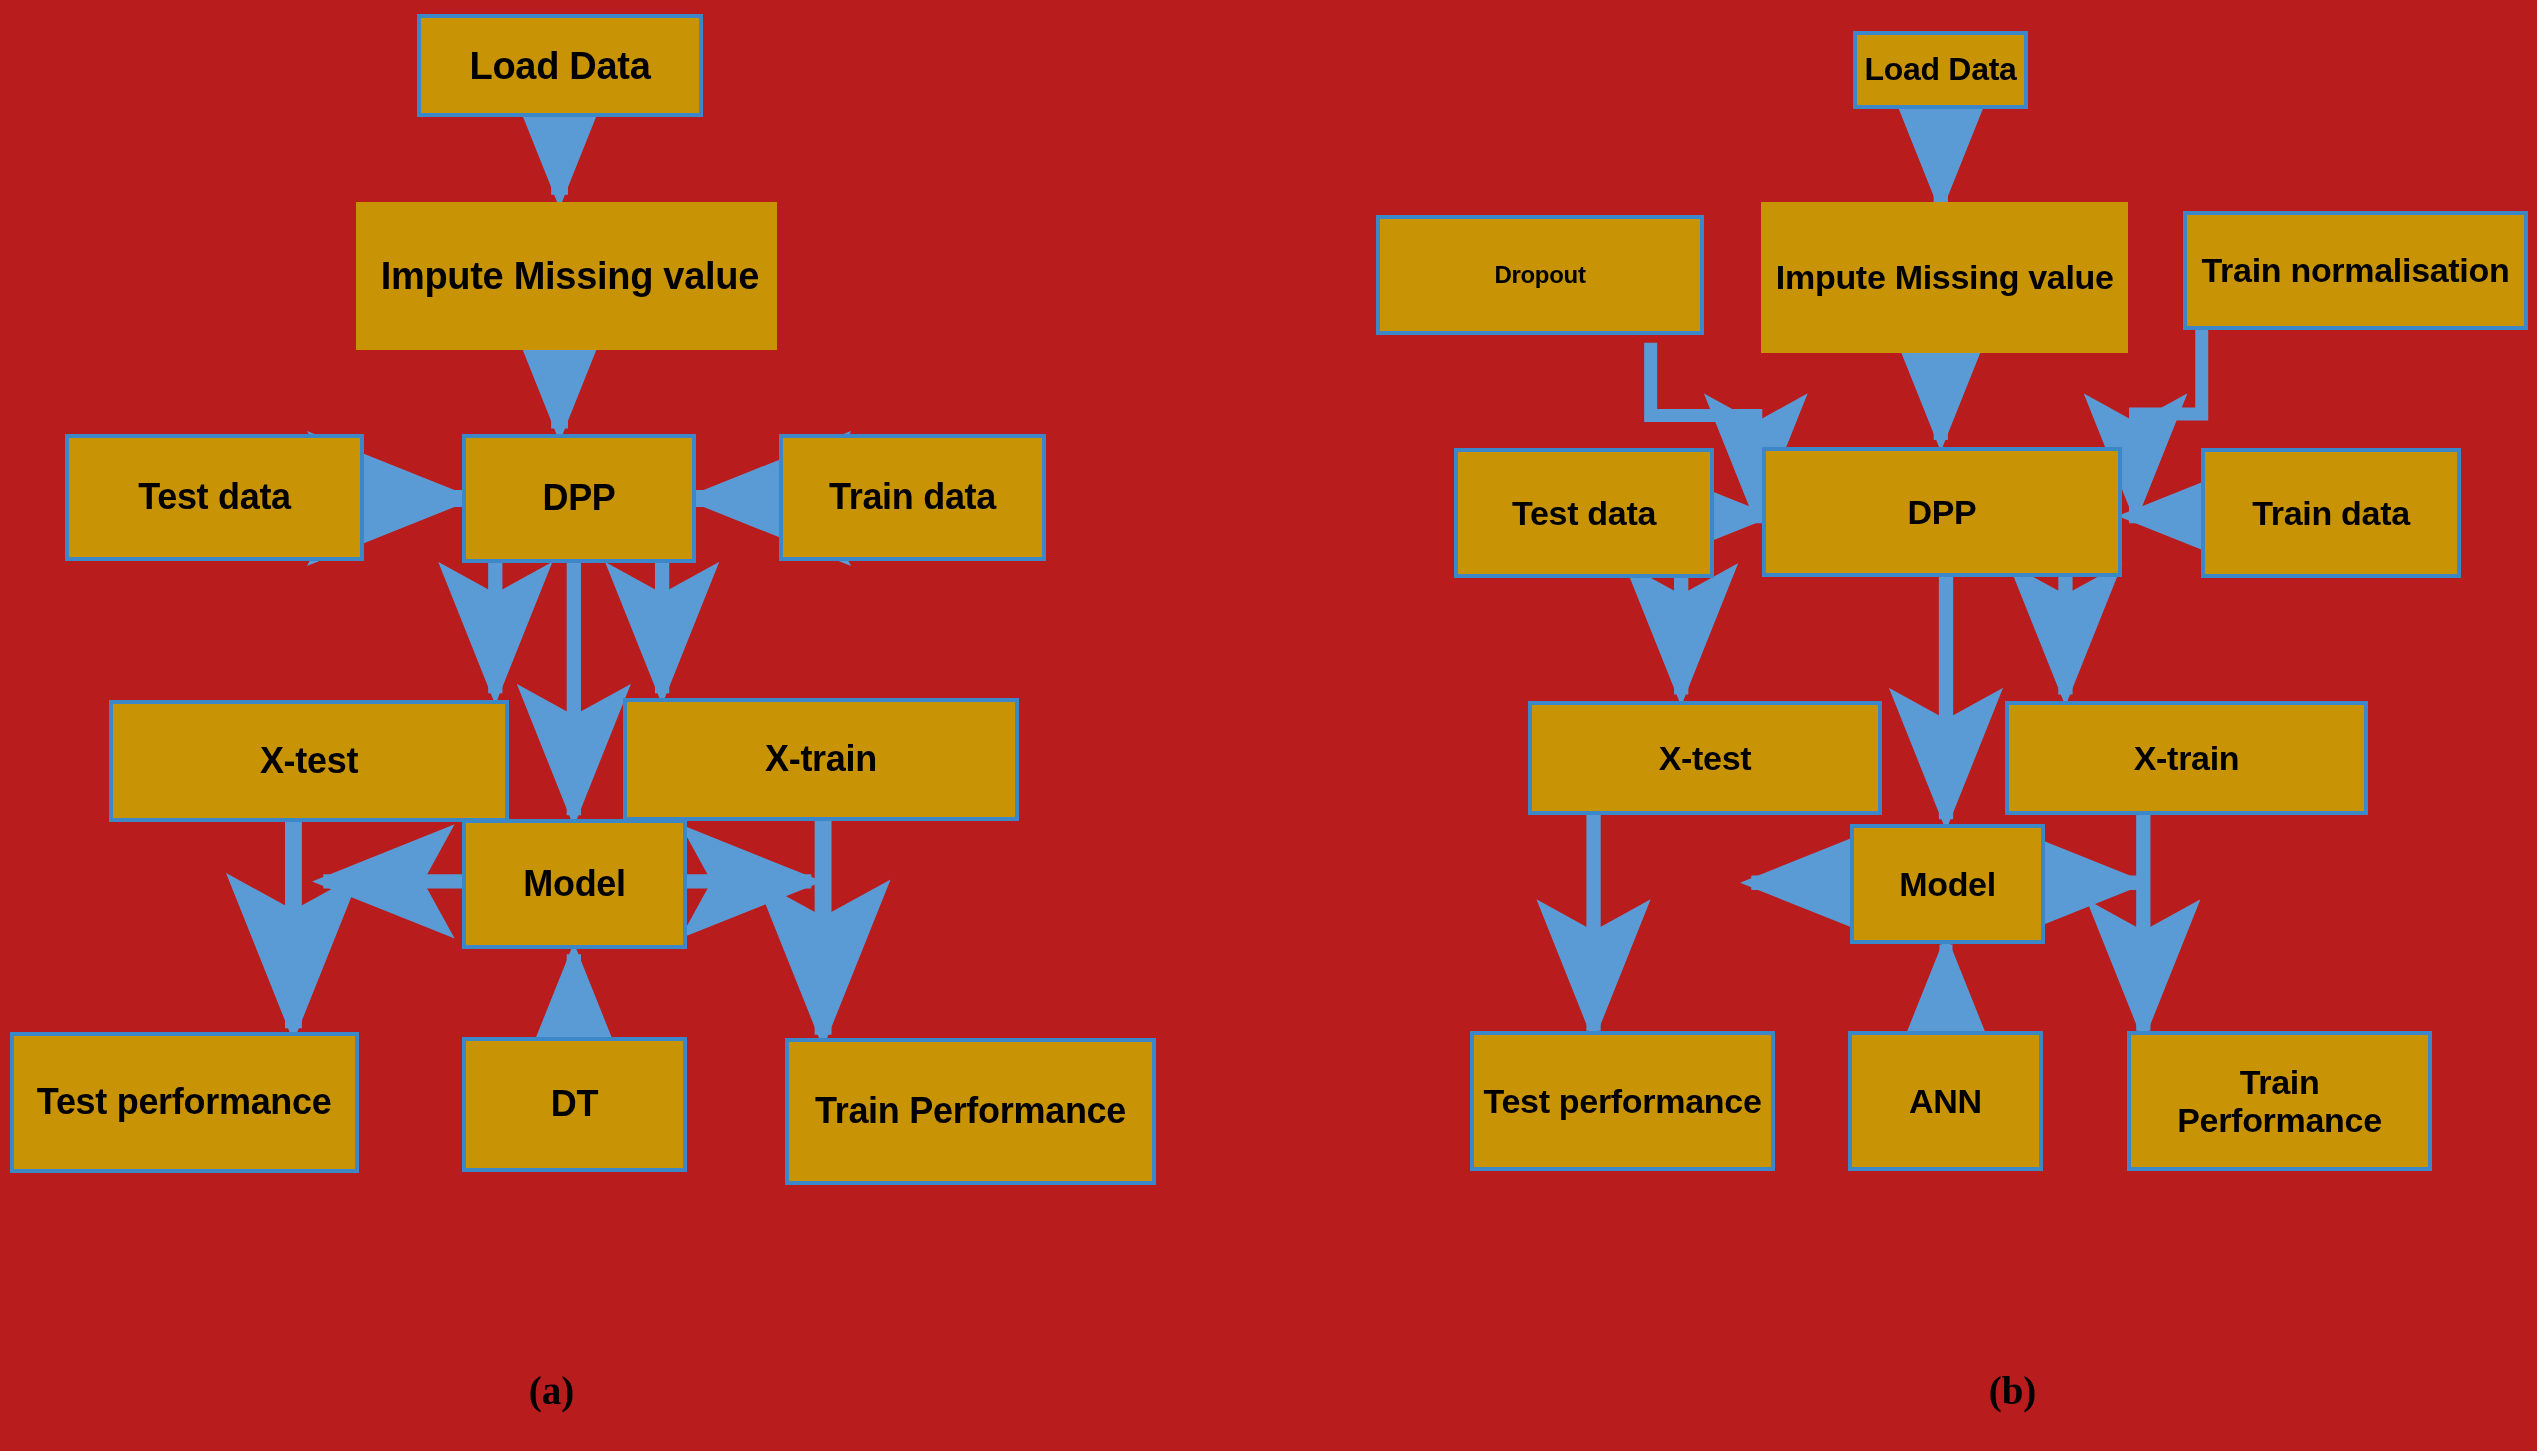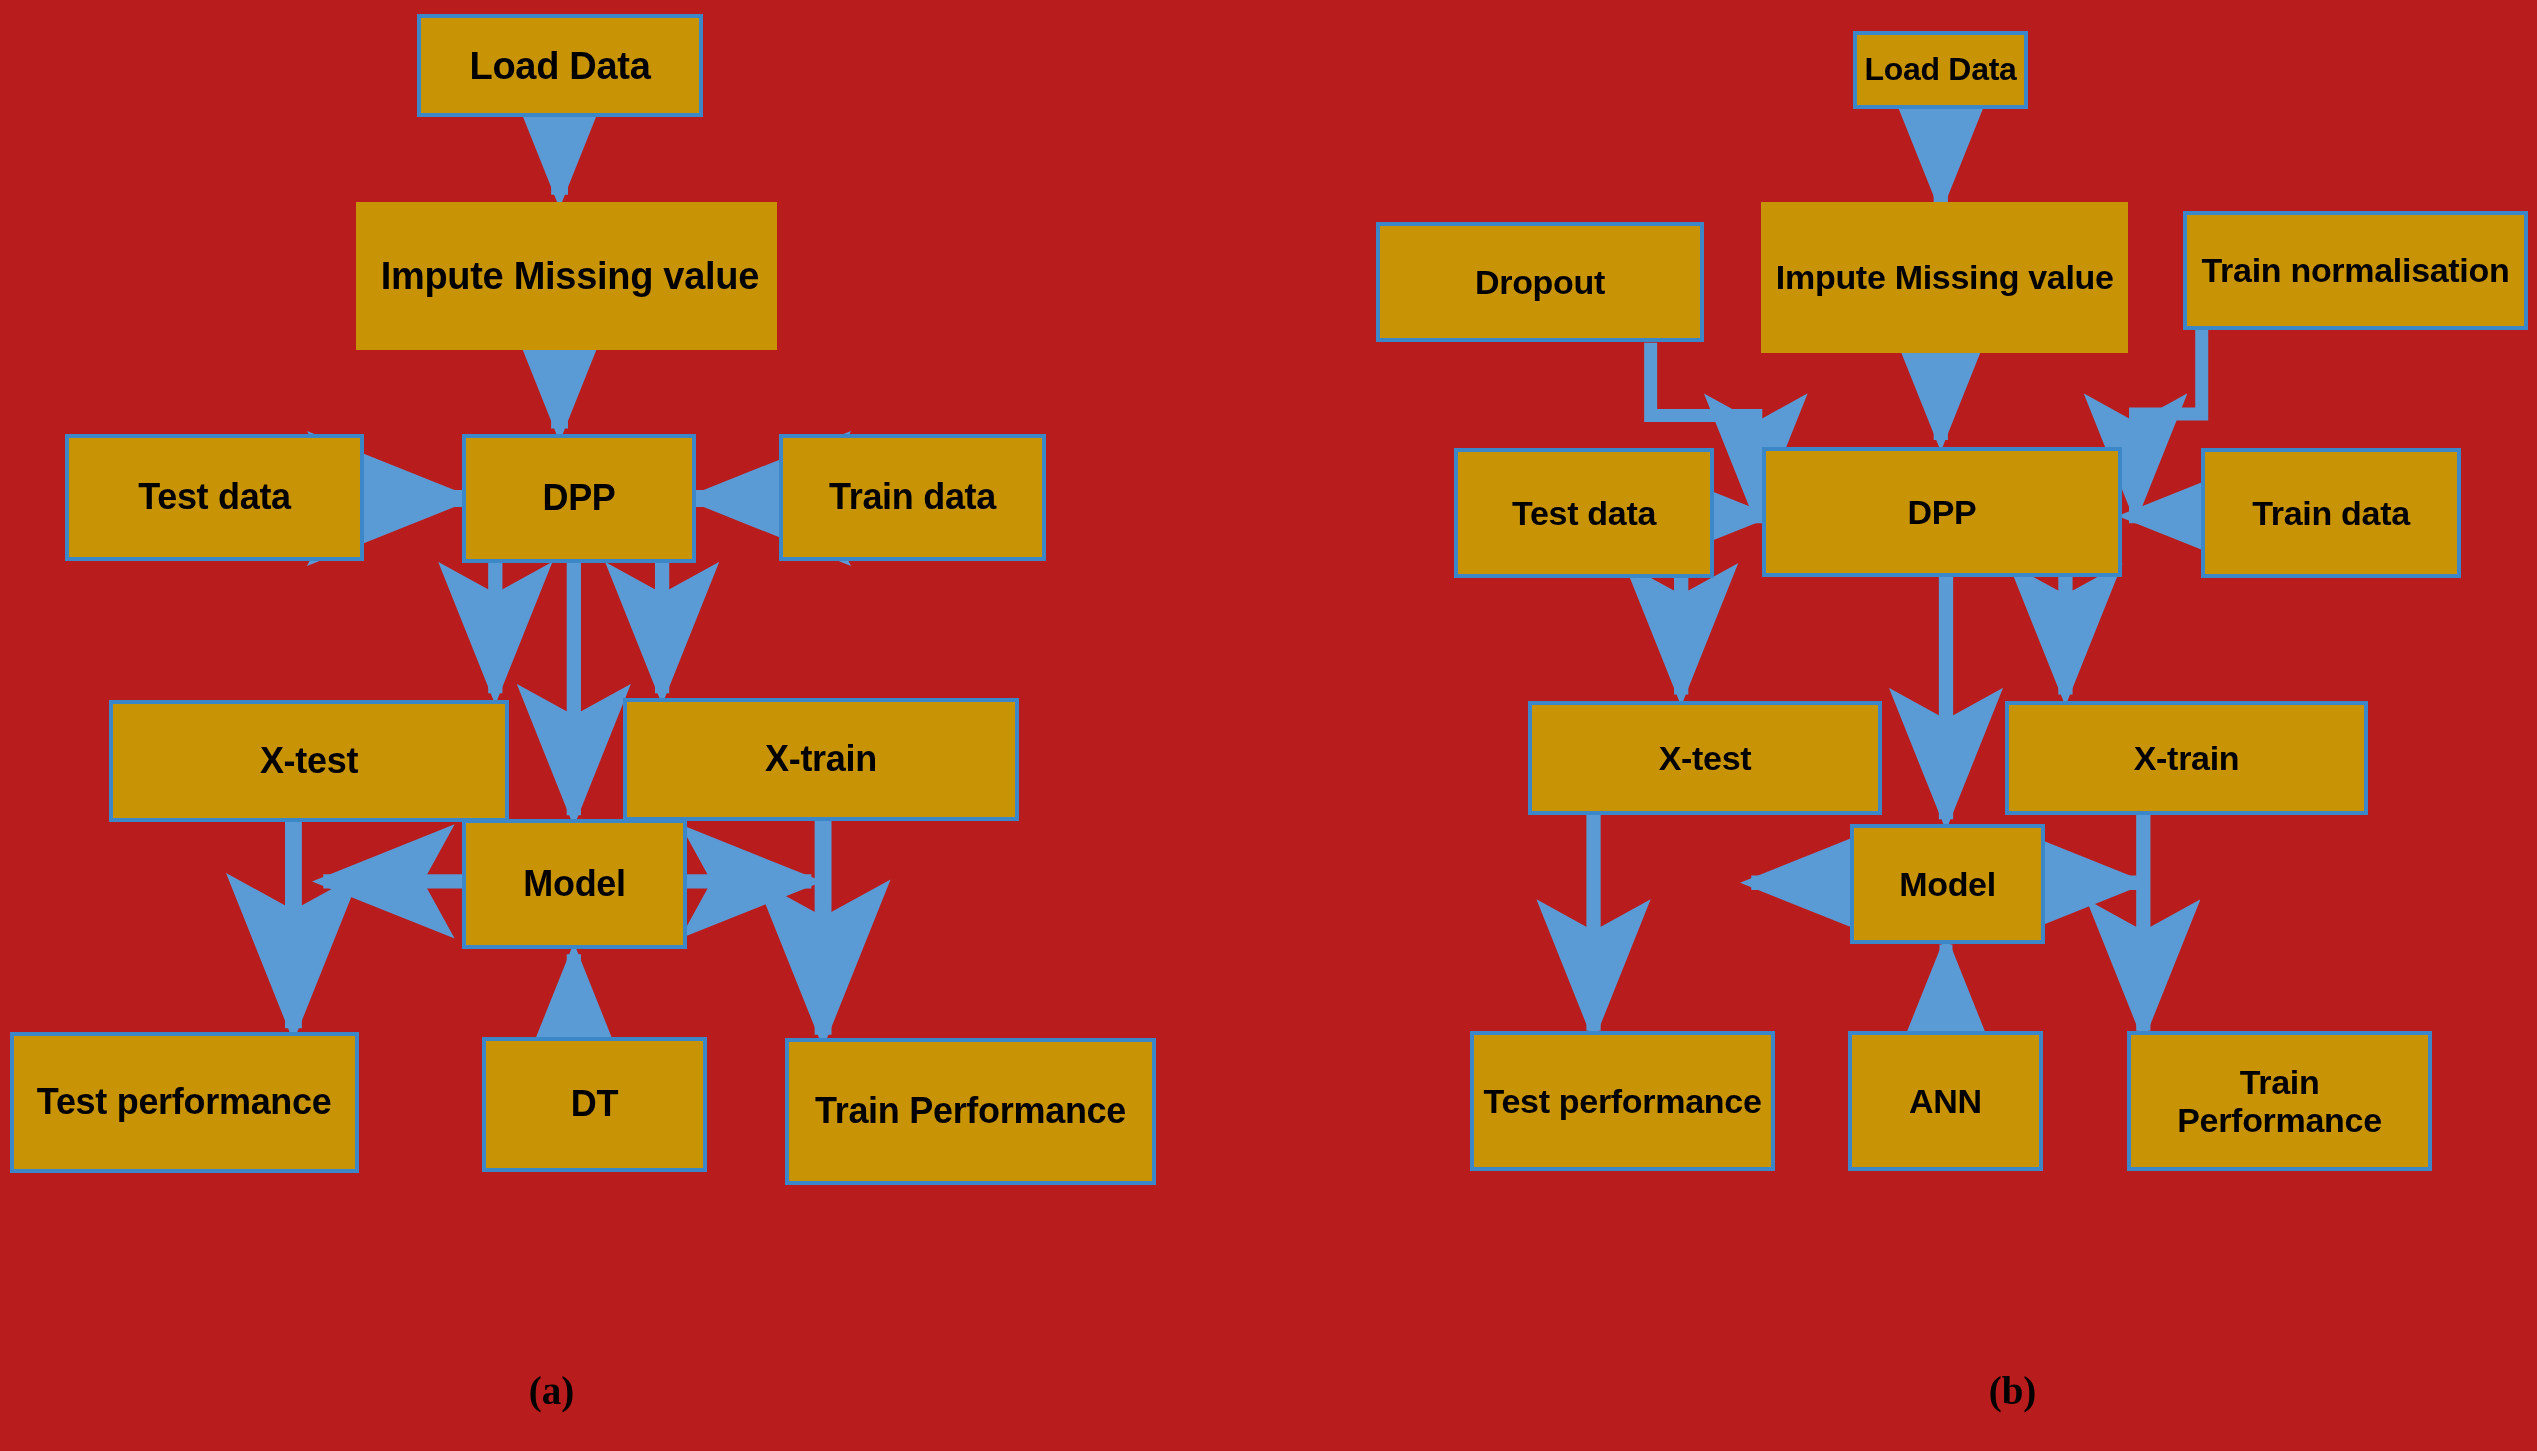--- a/index.html
+++ b/index.html
@@ -147,35 +147,35 @@
   </div>
 
   <div class="node" style="left:462px; top:819px; width:225px; height:130px; font-size:36px;">
     <span>Model</span>
   </div>
 
   <div class="node" style="left:9.7px; top:1032px; width:349px; height:141px; font-size:36px; padding:0 10.4px;">
     <span>Test performance</span>
   </div>
 
-  <div class="node" style="left:462px; top:1037px; width:225px; height:135px; font-size:36px;margin-left:20px;">
+  <div class="node" style="left:462px; top:1037px; width:225px; height:135px; font-size:36px;">
     <span>DT</span>
   </div>
 
   <div class="node" style="left:785px; top:1038px; width:371px; height:147px; font-size:36px; padding:0 10.4px;">
     <span>Train Performance</span>
   </div>
 
   <div class="caption" style="left:454px; top:1368px; width:195px;">(a)</div>
 
   <div class="node" style="left:1853px; top:31px; width:175px; height:78px; font-size:32px;">
     <span>Load Data</span>
   </div>
 
-  <div class="node" style="left:1376px; top:222px; width:328px; height:120px; font-size:34px;">
+  <div class="node" style="left:1376px; top:215px; width:328px; height:120px; font-size:24px;">
     <span>Dropout</span>
   </div>
 
   <div class="node noborder" style="left:1761px; top:202px; width:367px; height:151px; font-size:34px; padding:0 14.3px;">
     <span>Impute Missing value</span>
   </div>
 
   <div class="node" style="left:2183px; top:211px; width:345px; height:119px; font-size:34px; padding:0 7.8px;">
     <span>Train normalisation</span>
   </div>

